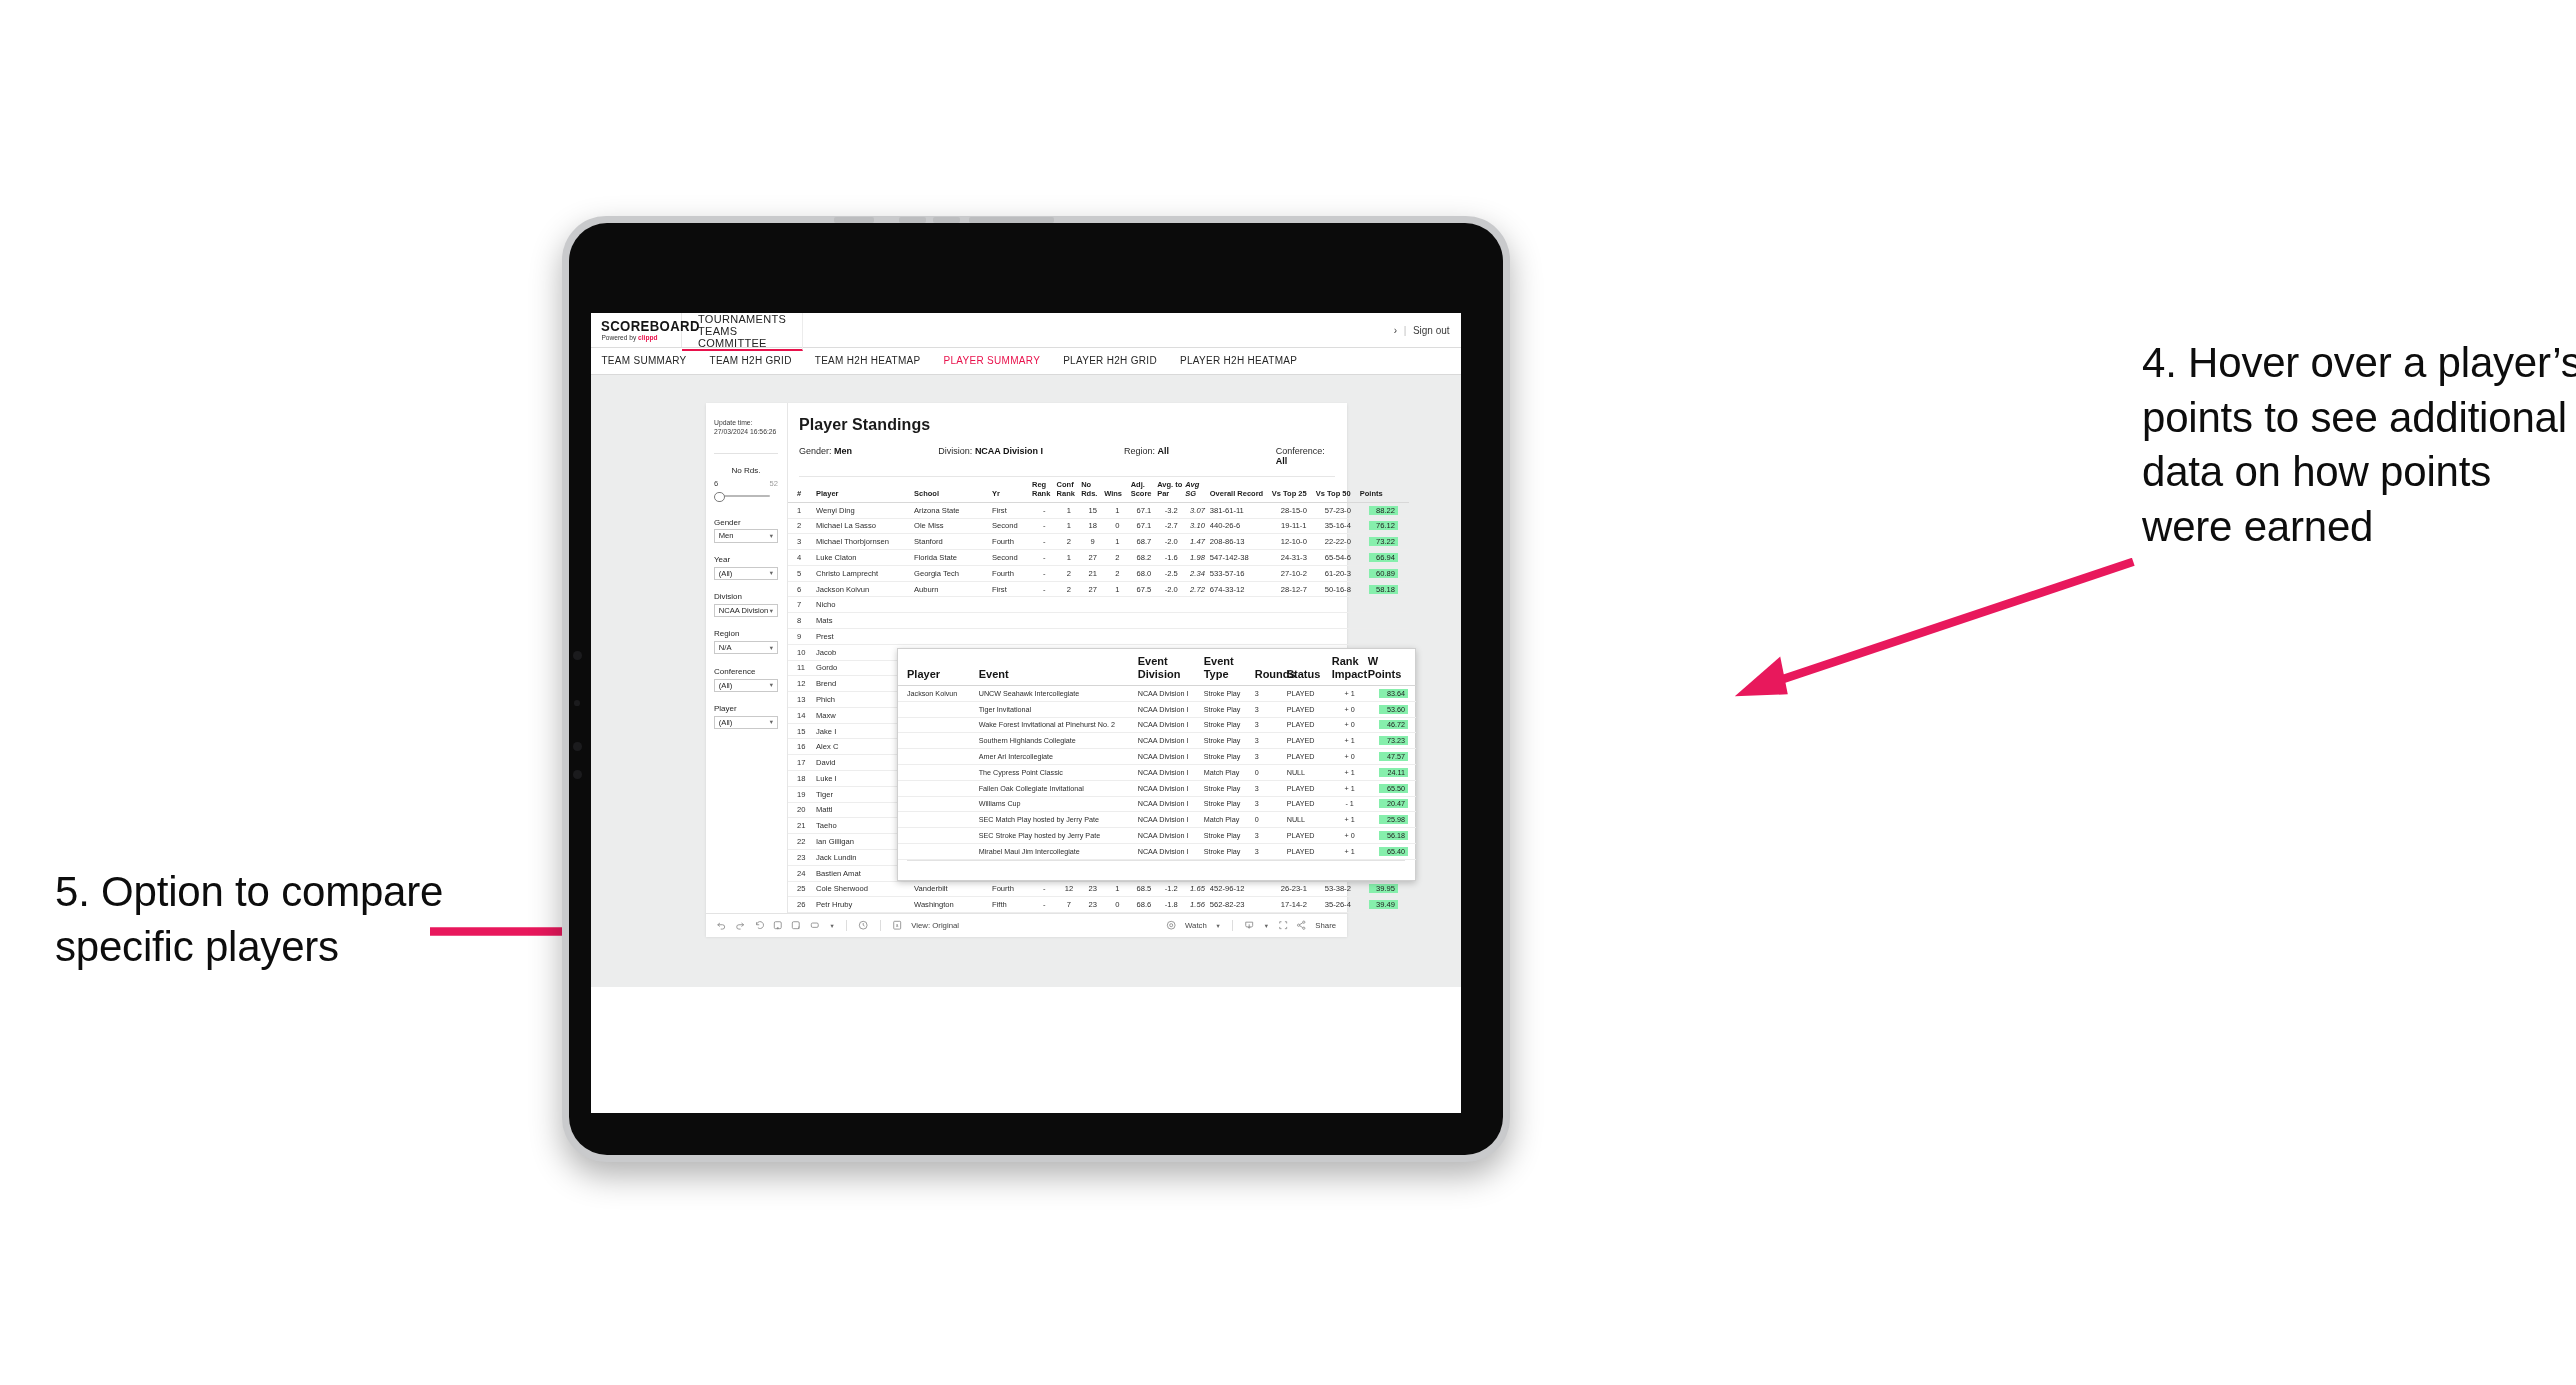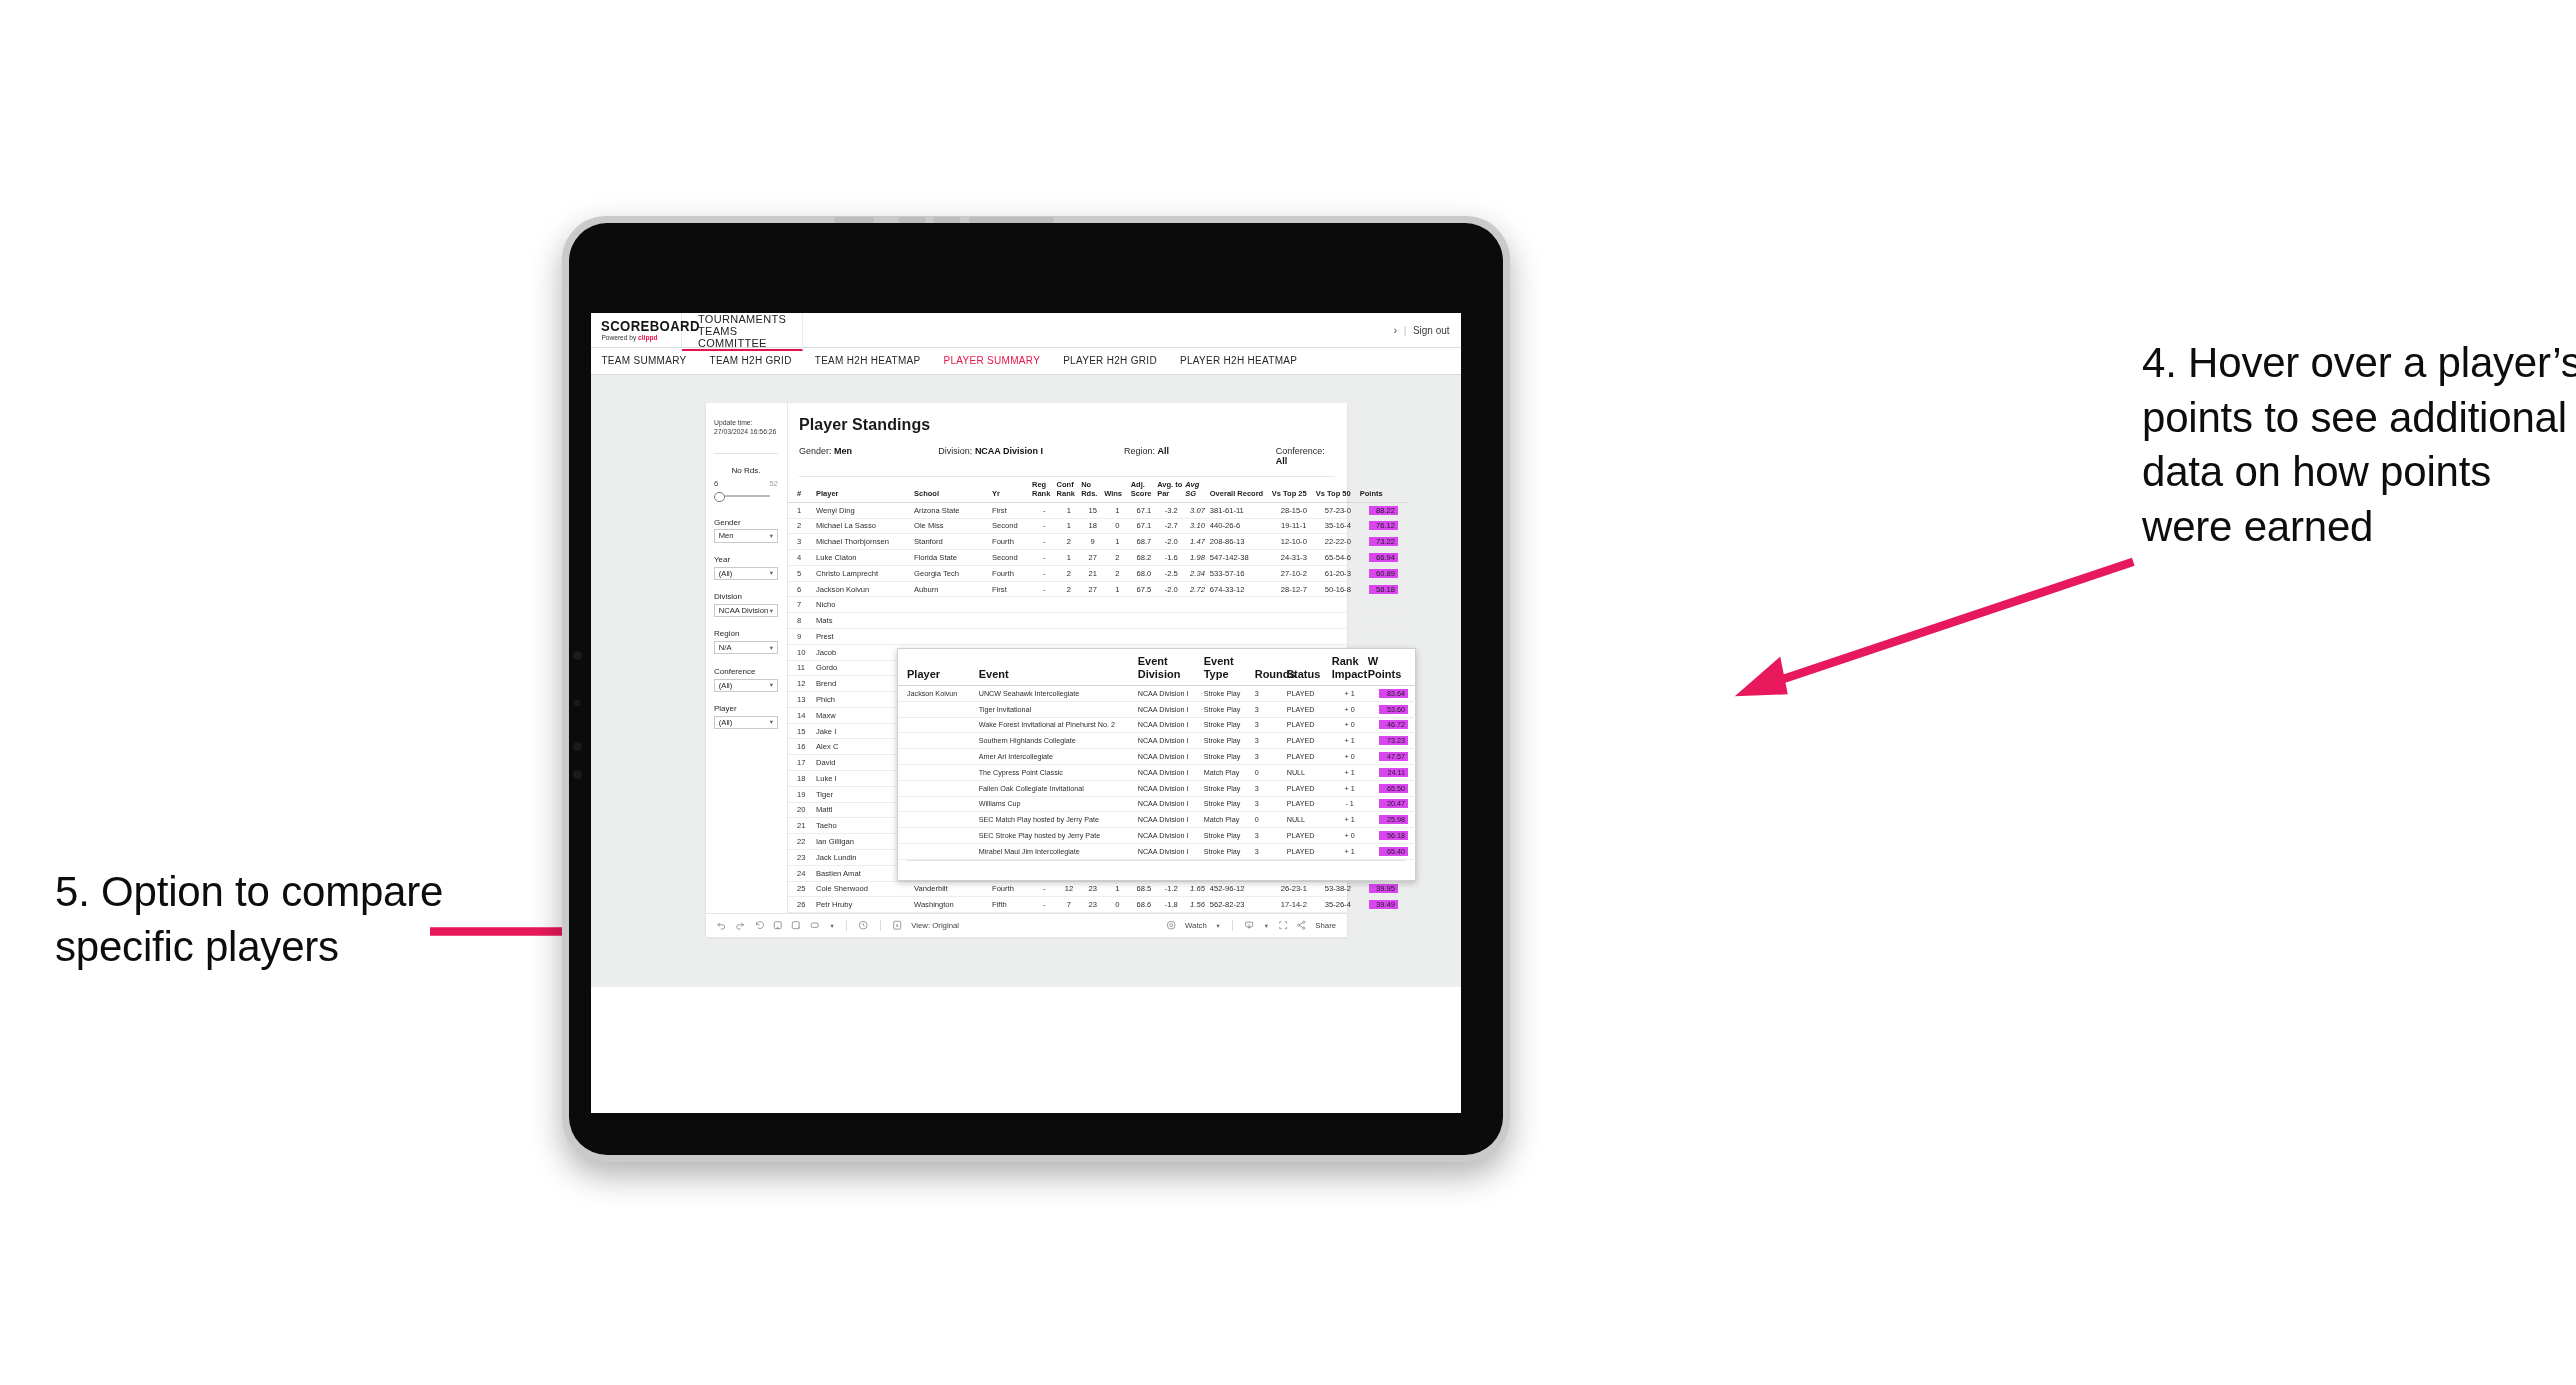--- a/index.html
+++ b/index.html
@@ -84,21 +84,21 @@
   .c-cr{width:24.6px;text-align:center;}
   .c-nr{width:23px;text-align:center;}
   .c-w{width:26.5px;text-align:center;}
   .c-adj{width:26.5px;text-align:center;}
   .c-atp{width:28px;text-align:center;}
   .c-sg{width:24.6px;text-align:center;font-style:italic;}
   .c-or{width:62px;}
   .c-t25{width:44px;text-align:center;}
   .c-t50{width:44px;text-align:center;}
   .c-pts{width:38px;text-align:right;padding-right:11.4px !important;}
-  .ptsbox{display:inline-block;background:#d946ef;padding:0px 2.8px;min-width:23px;text-align:right;color:#1d1d1d;}
+  .ptsbox{display:inline-block;background:#86efac;padding:0px 2.8px;min-width:23px;text-align:right;color:#1d1d1d;}
 
   
   .tooltip{position:absolute;left:109px;top:171px;width:517px;background:#fff;
       border:0.9px solid #cfcfcf;box-shadow:0 1.9px 6.6px rgba(0,0,0,.22);z-index:6;}
   table.tt{border-collapse:collapse;width:100%;font-size:7.2px;color:#2d2d2d;table-layout:fixed;}
   table.tt th{font-weight:700;color:#151515;font-size:11px;text-align:left;vertical-align:bottom;
       padding:5.7px 0 4.7px 0;border-bottom:0.9px solid #d5d5d5;line-height:1.15;}
   table.tt td{padding:2.9px 0;border-bottom:0.9px solid #ededed;white-space:nowrap;overflow:hidden;}
   .t-pl{width:66px;padding-left:9.5px !important;}
   .t-ev{width:159px;padding-left:5.7px !important;}

